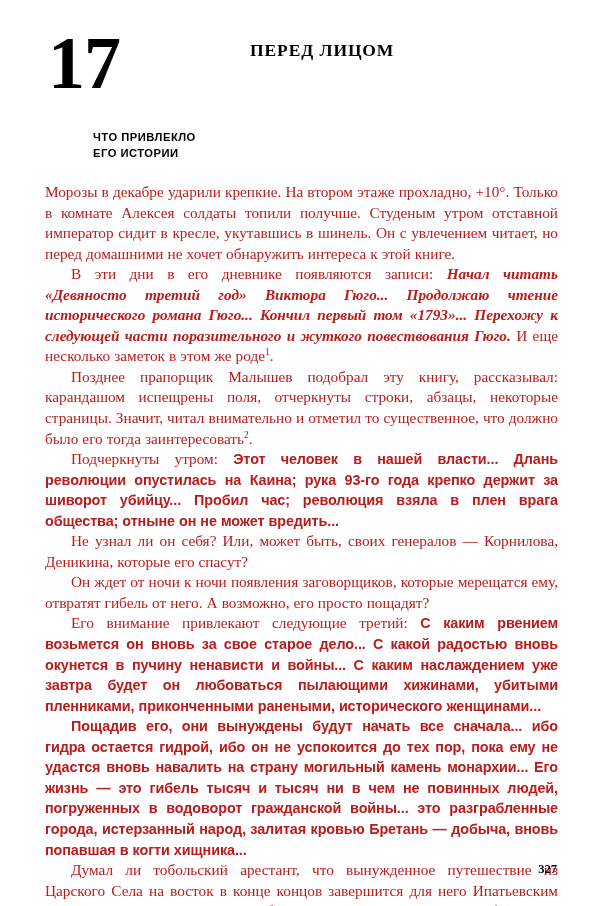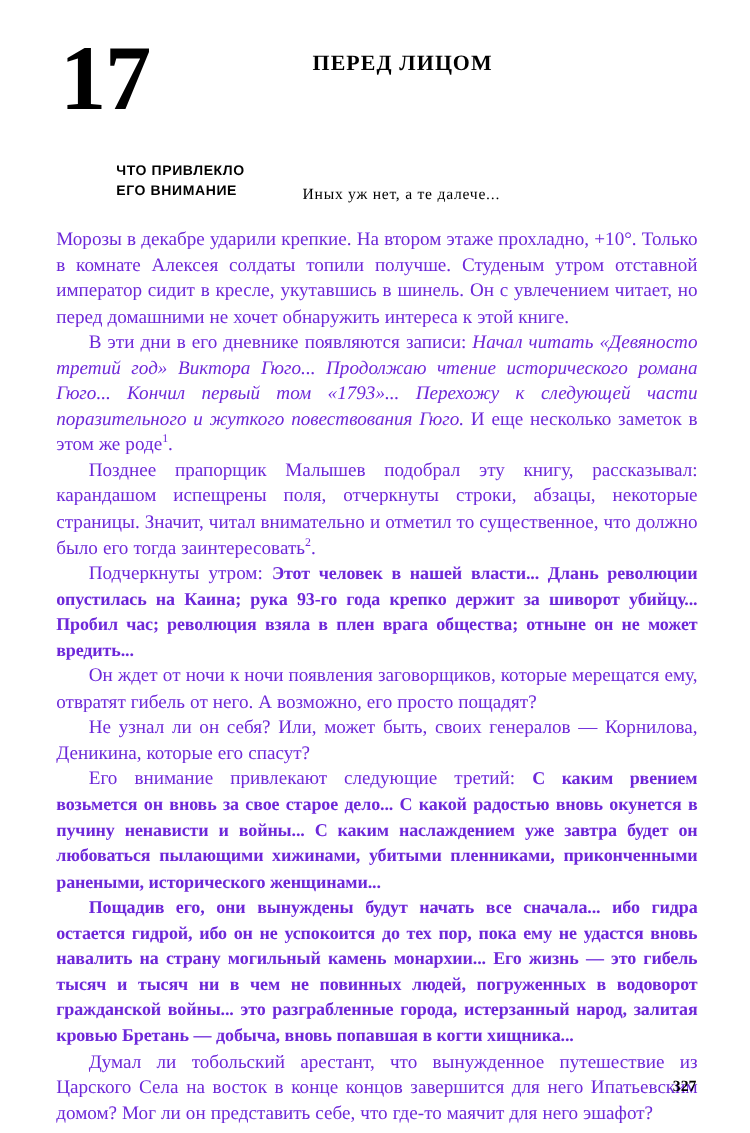--- a/index.html
+++ b/index.html
@@ -96,31 +96,31 @@
     width: 513px;
   }
   p.para {
     margin: 0;
     font-size: 15.3px;
     line-height: 20.55px;
     text-align: justify;
     text-indent: 26px;
     text-justify: inter-word;
     word-spacing: 0.2px;
-    color: #6d28d9;
+    color: #b91c1c;
     -webkit-hyphens: none;
     hyphens: none;
   }
   p.para.first { text-indent: 0; }
   p.para i, p.para em {
     font-style: italic;
-    font-weight: normal;
+    font-weight: bold;
   }
   p.para b, p.para strong {
-    font-family: Liberation Serif, serif;
+    font-family: Liberation Sans, sans-serif;
     font-weight: bold;
     font-size: 14.4px;
     letter-spacing: -0.1px;
     margin-top: 32px;
   }
   sup.fn {
     font-size: 9.5px;
     vertical-align: super;
     line-height: 0;
   }
@@ -146,32 +146,31 @@
   <div class="chapter-head">
     <div class="chapter-number">17</div>
     <div class="chapter-title">
       <span class="tline">ПЕРЕД ЛИЦОМ</span>
     </div>
   </div>
 
   <div class="section-row">
     <div class="section-label">
       <span class="sline">ЧТО ПРИВЛЕКЛО</span>
-      <span class="sline">ЕГО ВНИМАНИЕ</span>
+      <span class="sline">ЕГО ИСТОРИИ</span>
     </div>
-    <div class="epigraph">Иных уж нет, а те далече...</div>
   </div>
 
   <div class="body-text" id="body-text">
       <p class="para first"><span>Морозы в декабре ударили крепкие. На втором этаже прохладно, +10°. Только в комнате Алексея солдаты топили получше. Студеным утром отставной император сидит в кресле, укутавшись в шинель. Он с увлечением читает, но перед домашними не хочет обнаружить интереса к этой книге.</span></p>
       <p class="para"><span>В эти дни в его дневнике появляются записи: </span><i>Начал читать «Девяносто третий год» Виктора Гюго... Продолжаю чтение исторического романа Гюго... Кончил первый том «1793»... Перехожу к следующей части поразительного и жуткого повествования Гюго.</i><span> И еще несколько заметок в этом же роде</span><sup class="fn">1</sup><span>.</span></p>
       <p class="para"><span>Позднее прапорщик Малышев подобрал эту книгу, рассказывал: карандашом испещрены поля, отчеркнуты строки, абзацы, некоторые страницы. Значит, читал внимательно и отметил то существенное, что должно было его тогда заинтересовать</span><sup class="fn">2</sup><span>.</span></p>
       <p class="para"><span>Подчеркнуты утром: </span><b>Этот человек в нашей власти... Длань революции опустилась на Каина; рука 93-го года крепко держит за шиворот убийцу... Пробил час; революция взяла в плен врага общества; отныне он не может вредить...</b></p>
+      <p class="para"><span>Не узнал ли он себя? Или, может быть, своих генералов — Корнилова, Деникина, которые его спасут?</span></p>
       <p class="para"><span>Он ждет от ночи к ночи появления заговорщиков, которые мерещатся ему, отвратят гибель от него. А возможно, его просто пощадят?</span></p>
-      <p class="para"><span>Не узнал ли он себя? Или, может быть, своих генералов — Корнилова, Деникина, которые его спасут?</span></p>
       <p class="para"><span>Его внимание привлекают следующие третий: </span><b>С каким рвением возьмется он вновь за свое старое дело... С какой радостью вновь окунется в пучину ненависти и войны... С каким наслаждением уже завтра будет он любоваться пылающими хижинами, убитыми пленниками, приконченными ранеными, исторического женщинами...</b></p>
       <p class="para"><b>Пощадив его, они вынуждены будут начать все сначала... ибо гидра остается гидрой, ибо он не успокоится до тех пор, пока ему не удастся вновь навалить на страну могильный камень монархии... Его жизнь — это гибель тысяч и тысяч ни в чем не повинных людей, погруженных в водоворот гражданской войны... это разграбленные города, истерзанный народ, залитая кровью Бретань — добыча, вновь попавшая в когти хищника...</b></p>
       <p class="para"><span>Думал ли тобольский арестант, что вынужденное путешествие из Царского Села на восток в конце концов завершится для него Ипатьевским домом? Мог ли он представить себе, что где-то маячит для него эшафот?</span></p>
     </div>
 
   <div class="folio">327</div>
 
 </div>
 
 </body></html>

